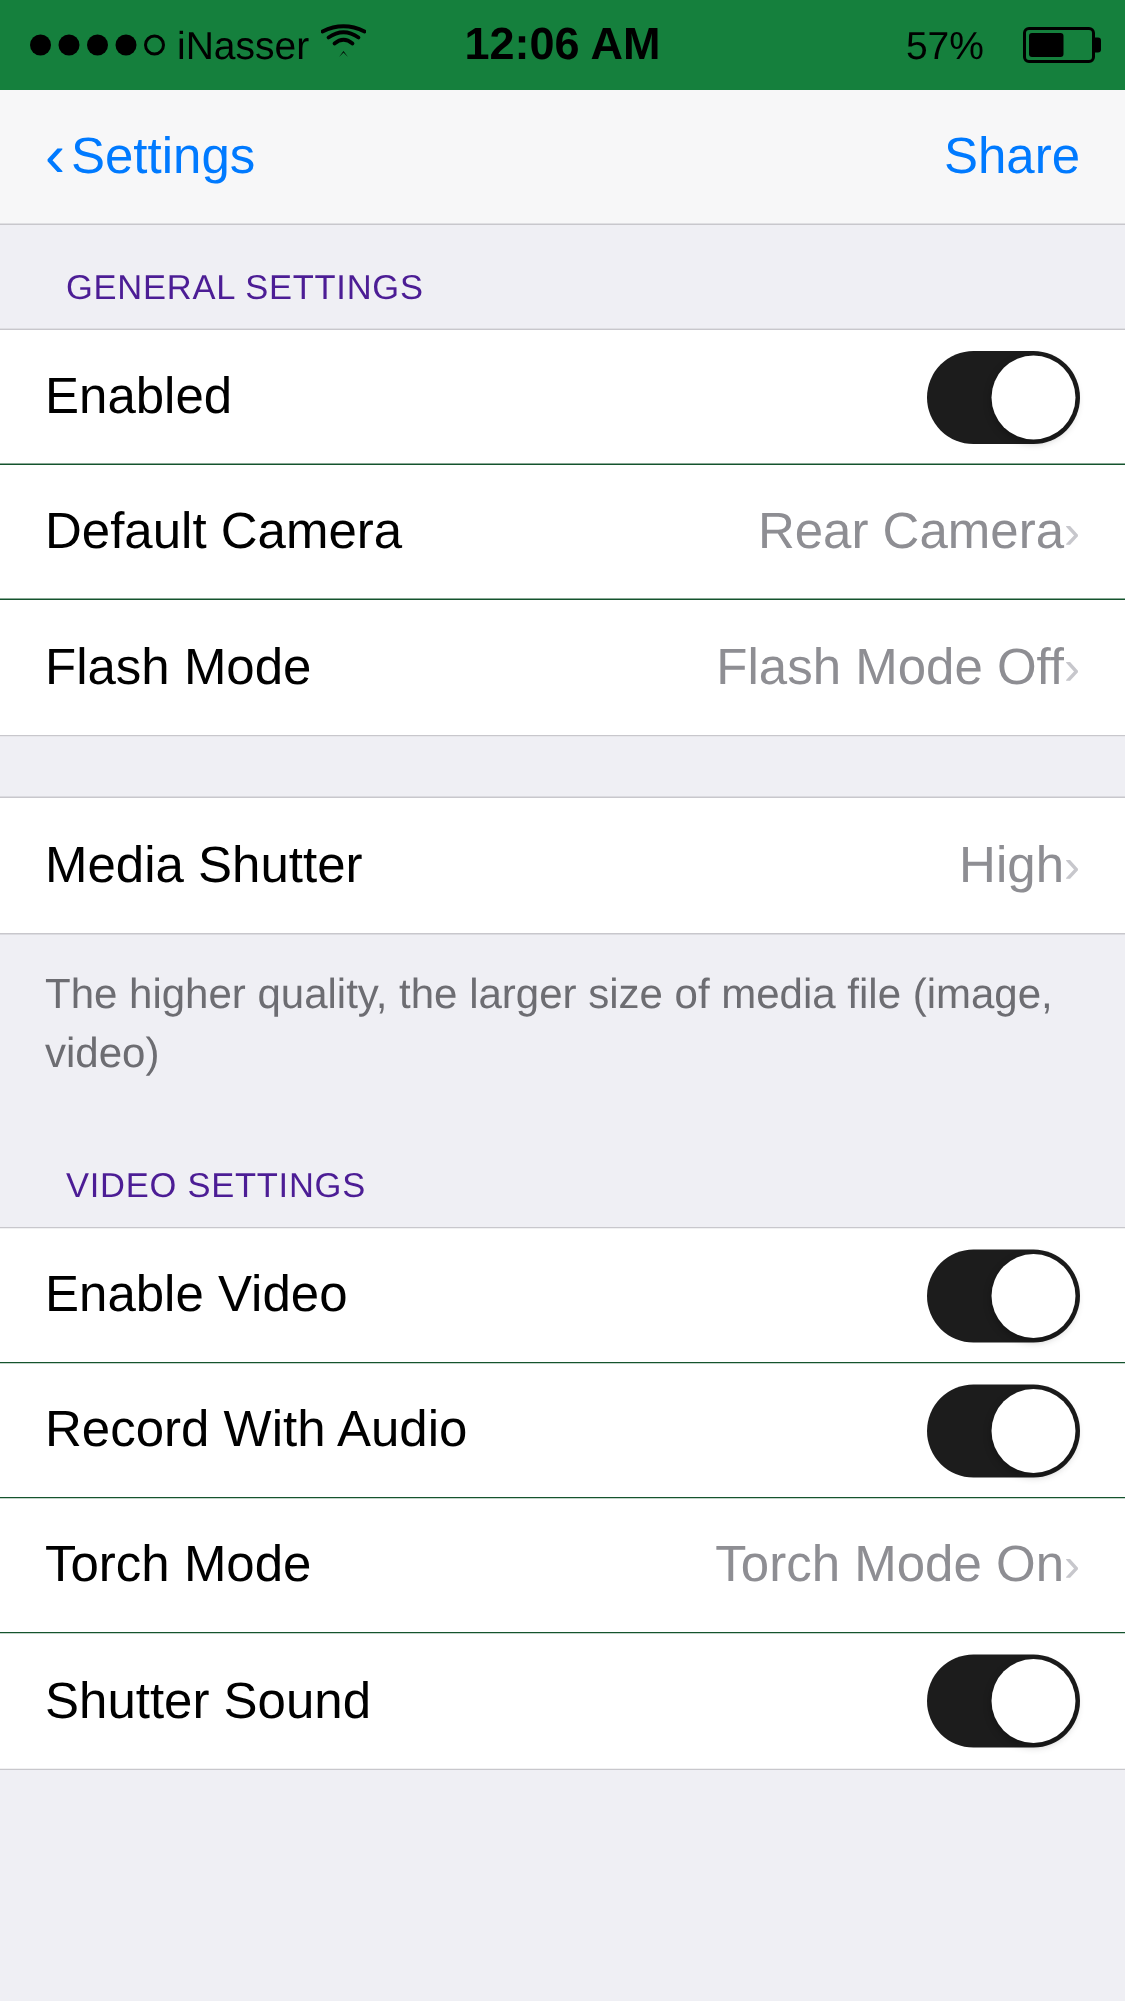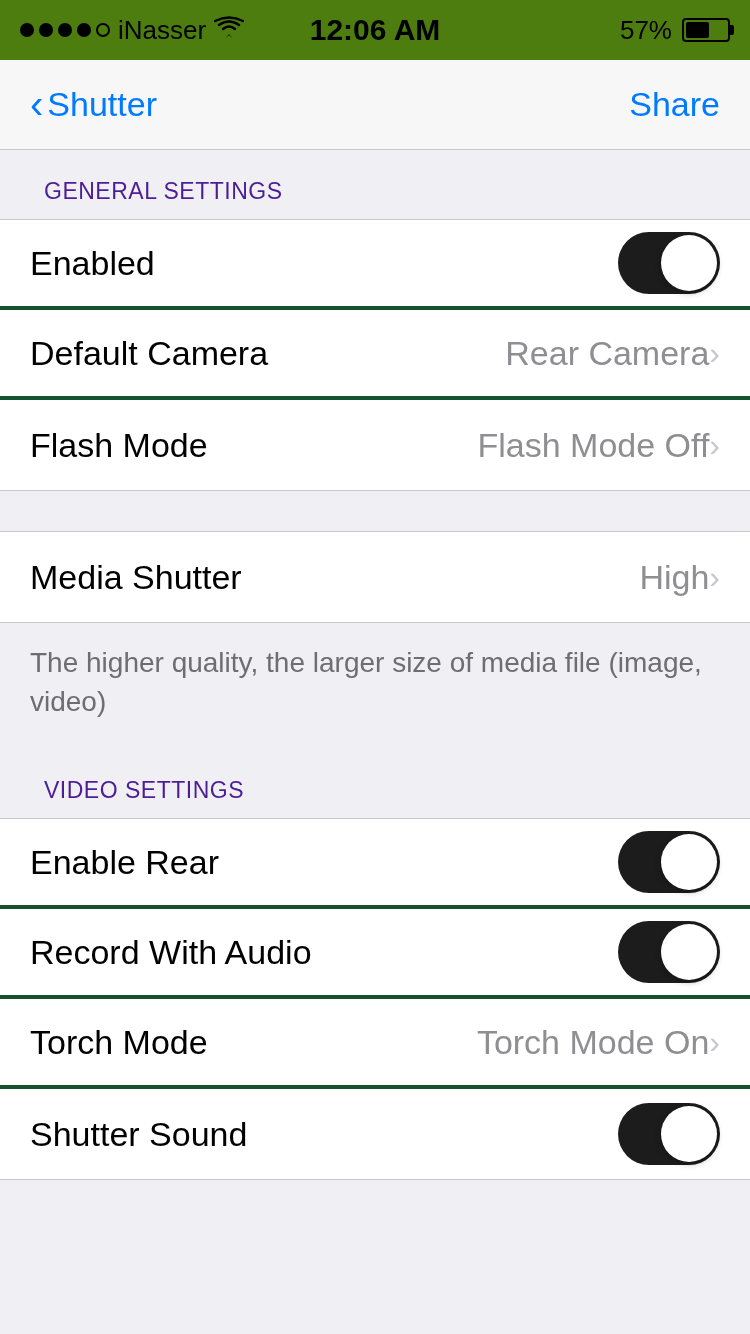--- a/index.html
+++ b/index.html
@@ -15,21 +15,21 @@
       background: #efeff4;
       font-family: -apple-system, 'Helvetica Neue', Helvetica, Arial, sans-serif;
       font-size: 34px;
       color: #000;
       overflow-x: hidden;
     }
 
     
     .status-bar {
       height: 60px;
-      background: #4d7c0f;
+      background: #15803d;
       display: flex;
       align-items: center;
       justify-content: space-between;
       padding: 0 20px;
       font-size: 26px;
       font-weight: 500;
     }
 
     .status-left {
       display: flex;
@@ -68,21 +68,21 @@
       font-size: 30px;
       font-weight: 600;
       position: absolute;
       left: 50%;
       transform: translateX(-50%);
     }
 
     .status-right {
       display: flex;
       align-items: center;
-      gap: 10px;
+      gap: 26px;
     }
 
     .battery-text {
       font-size: 26px;
     }
 
     .battery-icon {
       width: 48px;
       height: 24px;
       border: 2px solid #000;
@@ -161,21 +161,21 @@
       border-top: 1px solid #c8c7cc;
       border-bottom: 1px solid #c8c7cc;
     }
 
     .settings-row {
       display: flex;
       align-items: center;
       justify-content: space-between;
       padding: 0 30px;
       height: 90px;
-      border-bottom: 4px solid #14532d;
+      border-bottom: 1px solid #14532d;
       background: #fff;
     }
 
     .settings-row:last-child {
       border-bottom: none;
     }
 
     .row-label {
       font-size: 34px;
       color: #000;
@@ -268,21 +268,21 @@
     <span class="battery-text">57%</span>
     <div class="battery-icon">
       <div class="battery-fill"></div>
     </div>
   </div>
 </div>
 
 <div class="nav-bar">
   <div class="nav-back">
     <span class="nav-back-chevron">‹</span>
-    <span>Shutter</span>
+    <span>Settings</span>
   </div>
   <span class="nav-share">Share</span>
 </div>
 
 <div class="section-header">GENERAL SETTINGS</div>
 
 <div class="settings-group">
 
   <div class="settings-row">
     <span class="row-label">Enabled</span>
@@ -322,21 +322,21 @@
   </div>
 </div>
 
 <div class="description-text">The higher quality, the larger size of media file (image, video)</div>
 
 <div class="section-header">VIDEO SETTINGS</div>
 
 <div class="settings-group">
 
   <div class="settings-row">
-    <span class="row-label">Enable Rear</span>
+    <span class="row-label">Enable Video</span>
     <div class="row-right">
       <div class="toggle on">
         <div class="toggle-knob"></div>
       </div>
     </div>
   </div>
 
   <div class="settings-row">
     <span class="row-label">Record With Audio</span>
     <div class="row-right">

